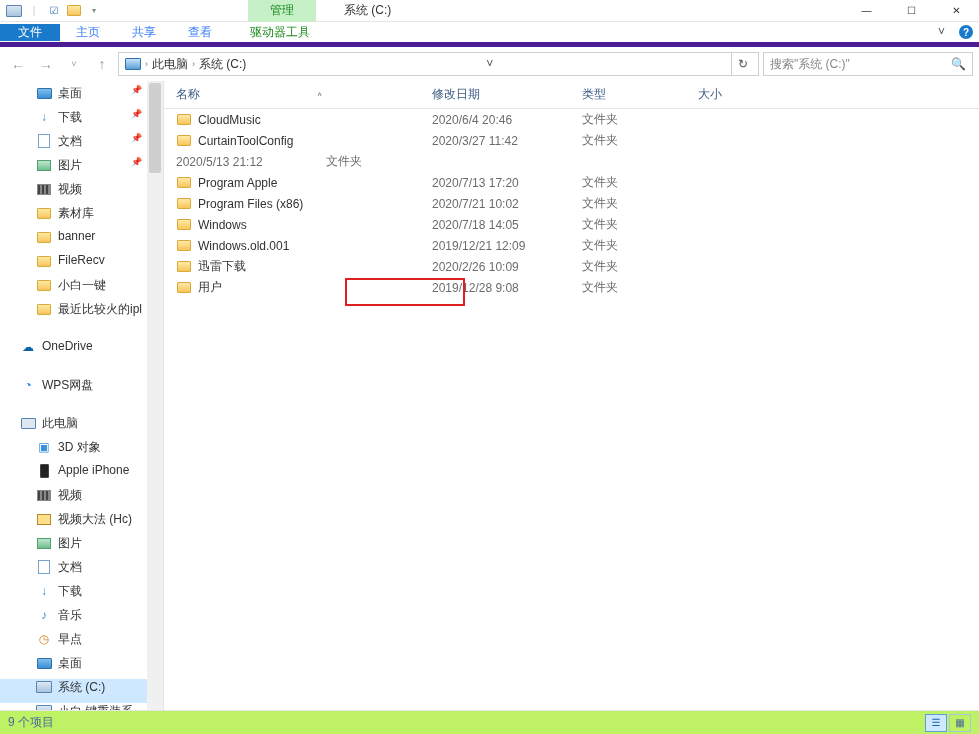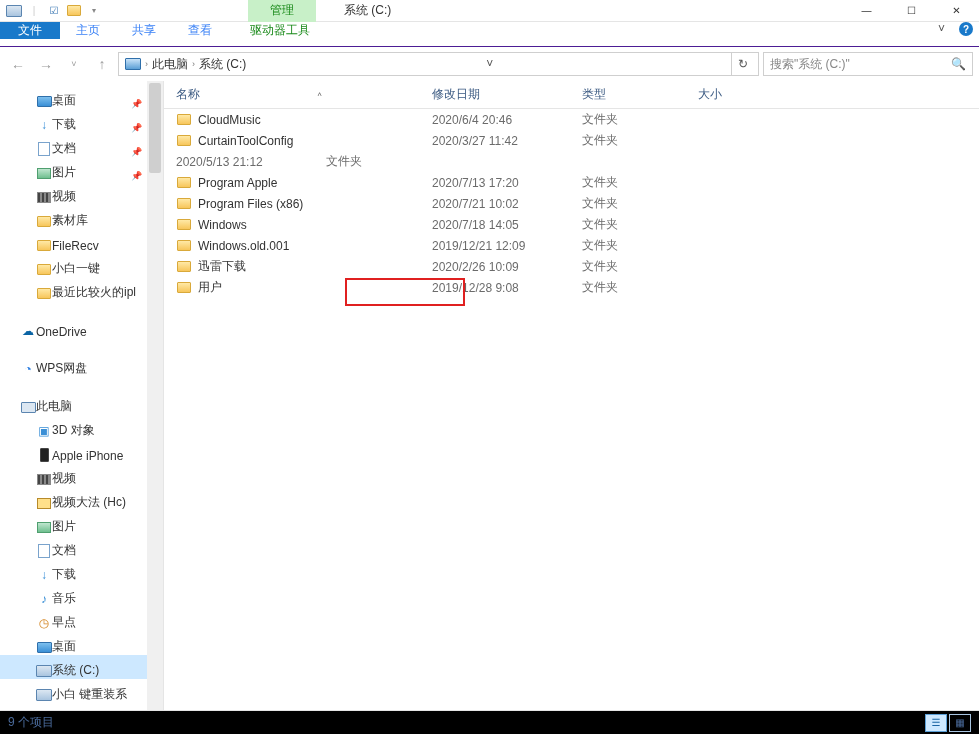--- a/index.html
+++ b/index.html
@@ -8,21 +8,21 @@
 
 .titlebar { height:22px; display:flex; align-items:center; border-bottom:1px solid #e5e5e5; }
 .titlebar .qat { display:flex; align-items:center; gap:4px; padding:0 6px; }
 .qat-icon { width:16px; height:16px; display:flex; align-items:center; justify-content:center; font-size:10px; }
 .titlebar .contextual-tab { margin-left:140px; background:#c8f0c8; color:#1a8a1a; padding:3px 22px; height:22px; display:flex; align-items:center; }
 .titlebar .title-text { margin-left:28px; color:#333; }
 .window-controls { margin-left:auto; display:flex; }
 .window-controls .wc { width:45px; height:22px; display:flex; align-items:center; justify-content:center; font-size:10px; color:#333; }
 
 
-.ribbon { height:25px; background:#fff; display:flex; align-items:flex-start; border-bottom:1px solid #4c1d95; position:relative; }
+.ribbon { height:25px; background:#fff; display:flex; align-items:center; border-bottom:5px solid #4c1d95; position:relative; }
 .ribbon .file-tab { background:#1979ca; color:#fff; padding:0 18px; display:flex; align-items:center; }
 .ribbon .tab { padding:0 16px; display:flex; align-items:center; color:#3b82f6; }
 .ribbon .drive-tools { color:#1a8a1a; }
 .ribbon .expand { margin-left:auto; padding:0 8px; display:flex; align-items:center; color:#555; }
 .ribbon .help { width:26px; display:flex; align-items:center; justify-content:center; }
 .help-circle { width:14px; height:14px; border-radius:50%; background:#1979ca; color:#fff; display:flex; align-items:center; justify-content:center; font-size:10px; font-weight:bold; }
 
 
 .navbar { height:34px; display:flex; align-items:center; padding:4px 6px; gap:4px; }
 .nav-arrow { width:24px; height:24px; display:flex; align-items:center; justify-content:center; color:#9a9a9a; font-size:14px; }
@@ -34,21 +34,21 @@
 .search { width:210px; height:24px; border:1px solid #cfcfcf; display:flex; align-items:center; padding:0 6px; color:#888; position:relative; }
 .search .mag { margin-left:auto; color:#777; }
 
 
 .main { display:flex; height:629px; }
 
 
 .tree { width:164px; border-right:1px solid #e5e5e5; padding:4px 0 0 0; overflow:hidden; position:relative; }
 .tree-scroll { position:absolute; right:0; top:0; bottom:0; width:16px; background:#f0f0f0; }
 .tree-thumb { position:absolute; right:2px; top:2px; width:12px; height:90px; background:#cfcfcf; border-radius:2px; }
-.tree-item { display:flex; align-items:flex-end; height:24px; padding-left:20px; color:#333; white-space:nowrap; }
+.tree-item { display:flex; align-items:flex-start; height:24px; padding-left:20px; gap:6px; color:#333; white-space:nowrap; }
 .tree-item.sel { background:#cde8ff; }
 .tree-item.indent { padding-left:36px; }
 .tree-item .pin { margin-left:auto; margin-right:20px; color:#9a9a9a; font-size:9px; }
 .tree-sep { height:14px; }
 .ico { width:16px; height:16px; display:flex; align-items:center; justify-content:center; }
 .folder-ico { background:linear-gradient(#ffe9a6,#f7c65b); border:1px solid #d9a93a; border-radius:1px; width:14px; height:11px; }
 .drive-ico { width:16px; height:12px; background:linear-gradient(#dce7f2,#a9c4df); border:1px solid #5b85b0; border-radius:1px; }
 .pc-ico { width:15px; height:11px; border:1px solid #5b85b0; background:#dce7f2; border-radius:1px; }
 .desktop-ico{width:15px;height:11px;background:linear-gradient(#7ec0ee,#3a8fd6);border:1px solid #2f6faa;border-radius:1px;}
 .arrow-down{color:#3a8fd6;}
@@ -64,21 +64,21 @@
 .cols .c-type { width:116px; }
 .cols .c-size { width:60px; }
 .sort-arrow { font-size:8px; color:#666; margin-left:auto; margin-right:110px; }
 .row { display:flex; align-items:center; height:21px; padding-left:12px; color:#333; }
 .row .c-name { width:256px; display:flex; align-items:center; gap:6px; }
 .row .c-date { width:150px; color:#6b6b6b; }
 .row .c-type { width:116px; color:#6b6b6b; }
 .highlight-box { position:absolute; border:2px solid #e02020; left:181px; top:280px; width:120px; height:28px; pointer-events:none; }
 
 
-.status { position:absolute; bottom:0; left:0; right:0; height:24px; border-top:1px solid #e5e5e5; display:flex; align-items:center; padding:0 8px; color:#4a6a9a; background:#000000;gap:36px; }
+.status { position:absolute; bottom:0; left:0; right:0; height:24px; border-top:1px solid #e5e5e5; display:flex; align-items:center; padding:0 8px; color:#4a6a9a; background:#bef264;gap:36px; }
 .view-switch { margin-left:auto; display:flex; gap:2px; }
 .view-btn { width:22px; height:18px; border:1px solid #a8c4e0; display:flex; align-items:center; justify-content:center; font-size:10px; }
 .view-btn.active { background:#cde8ff; border-color:#5b9fd6; color:#1a64a4; }
 
 
 .ghost { position:absolute; bottom:2px; left:180px; right:40px; height:18px; color:#d9d9d9; font-size:11px; overflow:hidden; white-space:nowrap; }
 </style>
 </head>
 <body>
 
@@ -178,20 +178,26 @@
         <div class="tree-item indent">
           <span class="ico">
             <span class="folder-ico"></span>
           </span>
           <span>素材库</span>
         </div>
         <div class="tree-item indent">
           <span class="ico">
             <span class="folder-ico"></span>
           </span>
+          <span>banner</span>
+        </div>
+        <div class="tree-item indent">
+          <span class="ico">
+            <span class="folder-ico"></span>
+          </span>
           <span>FileRecv</span>
         </div>
         <div class="tree-item indent">
           <span class="ico">
             <span class="folder-ico"></span>
           </span>
           <span>小白一键</span>
         </div>
         <div class="tree-item indent">
           <span class="ico">

